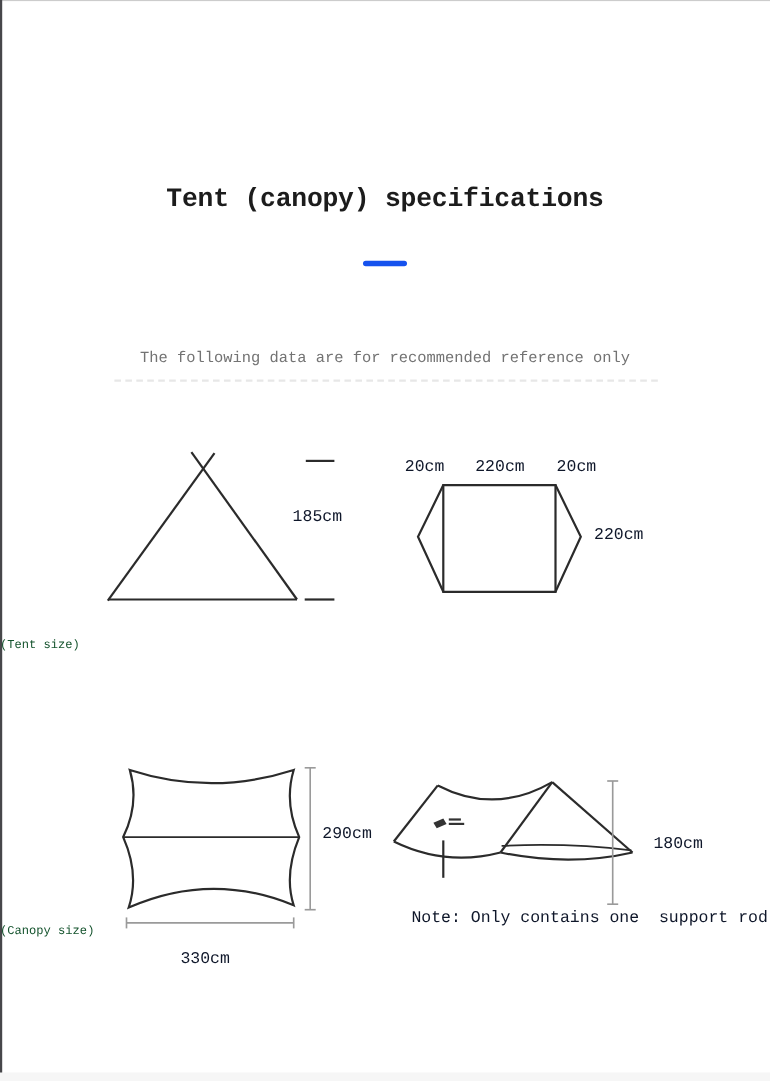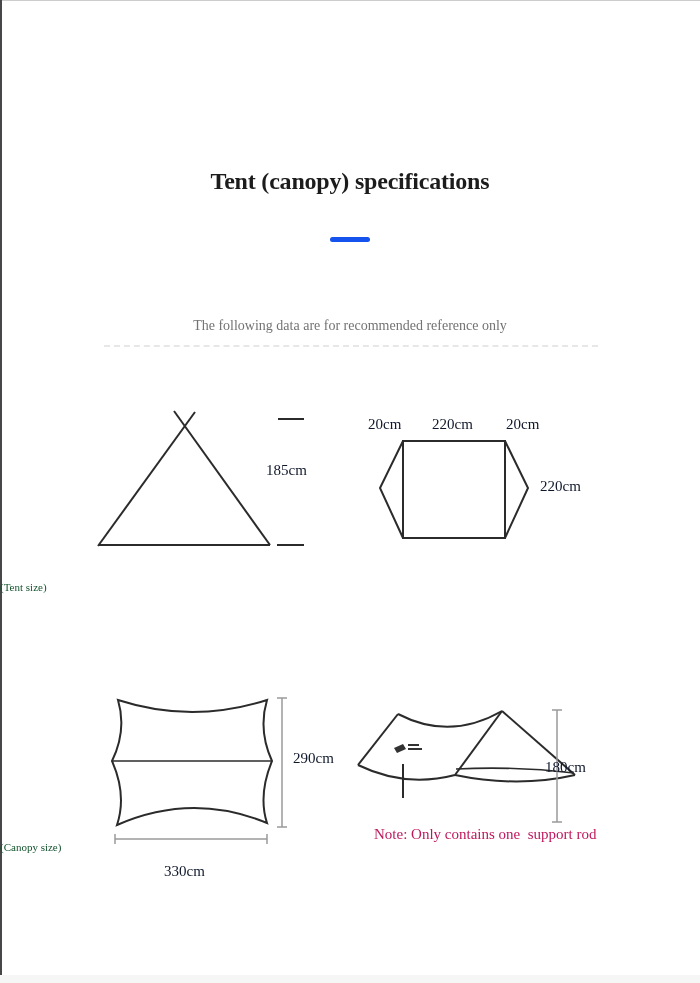--- a/index.html
+++ b/index.html
@@ -1,18 +1,18 @@
 <!DOCTYPE html>
 <html><head>
 <meta charset="utf-8">
 <style>
   html,body{margin:0;padding:0;background:#ffffff;}
   .page{
     position:relative;width:700px;height:983px;background:#ffffff;
-    overflow:hidden;font-family:Liberation Serif, serif;color:#222;
+    overflow:hidden;font-family:Liberation Mono, monospace;color:#222;
   }
   .edge-left{position:absolute;left:0;top:0;width:2px;height:983px;background:#47474a;}
   .edge-top{position:absolute;left:0;top:0;width:700px;height:1px;background:#cccccc;}
   .edge-bottom{position:absolute;left:0;top:975px;width:700px;height:8px;background:#f6f6f6;}
   .title{
     position:absolute;left:0;top:168px;width:700px;text-align:center;
     font-size:24px;font-weight:600;color:#1c1c1c;letter-spacing:-0.2px;
   }
   .accent-divider{
     position:absolute;left:330px;top:237px;width:40px;height:5px;border-radius:2.5px;
@@ -103,19 +103,19 @@
     <line class="art" x1="53" y1="64" x2="53" y2="98"></line>
     <g>
       <path class="logo-mark" d="M44,48 l9,-4 l3,5 l-9,4 Z"></path>
       <rect class="logo-mark" x="58" y="44" width="11" height="2"></rect>
       <rect class="logo-mark" x="58" y="48" width="14" height="2"></rect>
     </g>
     <line class="meas" x1="207" y1="10" x2="207" y2="122"></line>
     <line class="meas" x1="202" y1="10" x2="212" y2="10"></line>
     <line class="meas" x1="202" y1="122" x2="212" y2="122"></line>
   </svg>
-  <span class="dim-label" style="left:545px;top:759px;">180cm</span>
+  <span class="dim-label" style="left:594px;top:759px;">180cm</span>
 
-  <div class="note-red" style="color: #be185d;">Note: Only contains one  support rod</div>
+  <div class="note-red" style="color: #0f172a;">Note: Only contains one  support rod</div>
 
   <div class="caption" style="top:841px;">(Canopy size)</div>
 
 </div>
 
 </body></html>

